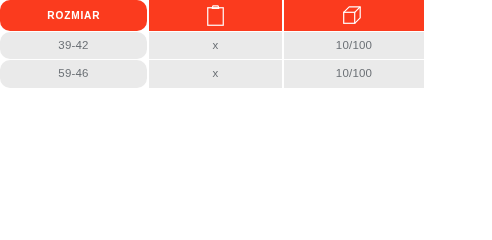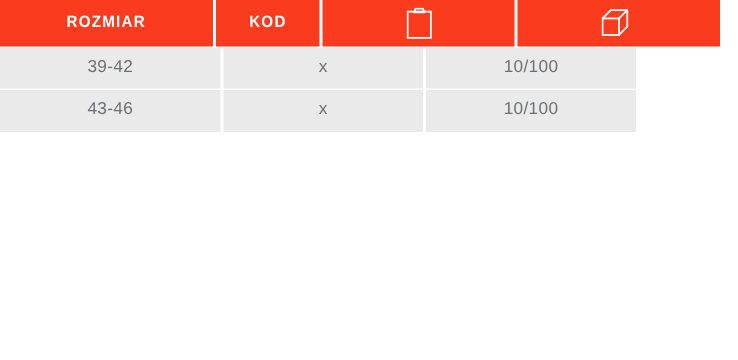--- a/index.html
+++ b/index.html
@@ -31,21 +31,21 @@
 
   .tbl-row.header-row {
     height: 31px;
   }
   .tbl-row.data-row {
     height: 28px;
     margin-top: 1px;
   }
 
   
-  .col-size  { width: 147px; }
+  .col-size  { width: 147px; border-radius: 10px; }
   .col-code  { width: 72px;  }
   .col-pack  { width: 133px; }
   .col-qty   { width: 140px; }
 
   .cell {
     box-sizing: border-box;
     display: flex;
     align-items: center;
     justify-content: center;
     height: 100%;
@@ -94,23 +94,20 @@
 <body>
 
 <div id="spec-table">
 
   <div class="tbl-row header-row">
 
     <div class="cell col-size">
       <span class="header-label">ROZMIAR</span>
     </div>
 
-    <div class="cell col-code">
-      <span class="header-label">KOD</span>
-    </div>
 
     <div class="cell col-pack">
       <span class="hdr-icon">
         <svg width="17" height="21" viewBox="0 0 17 21" fill="none" xmlns="http://www.w3.org/2000/svg" aria-hidden="true">
           <rect x="0.75" y="2.75" width="15.5" height="17.5" stroke="#ffffff" stroke-width="1.2" fill="none"></rect>
           <path d="M5.2 3.3 L5.9 0.8 L11.1 0.8 L11.8 3.3 Z" stroke="#ffffff" stroke-width="1.2" fill="none" stroke-linejoin="round"></path>
         </svg>
       </span>
     </div>
 
@@ -133,21 +130,21 @@
     <div class="cell col-pack">
       <span class="data-text">x</span>
     </div>
     <div class="cell col-qty">
       <span class="data-text">10/100</span>
     </div>
   </div>
 
   <div class="tbl-row data-row">
     <div class="cell col-size">
-      <span class="data-text">43-46</span>
+      <span class="data-text">59-46</span>
     </div>
     <div class="cell col-pack">
       <span class="data-text">x</span>
     </div>
     <div class="cell col-qty">
       <span class="data-text">10/100</span>
     </div>
   </div>
 
 </div>

